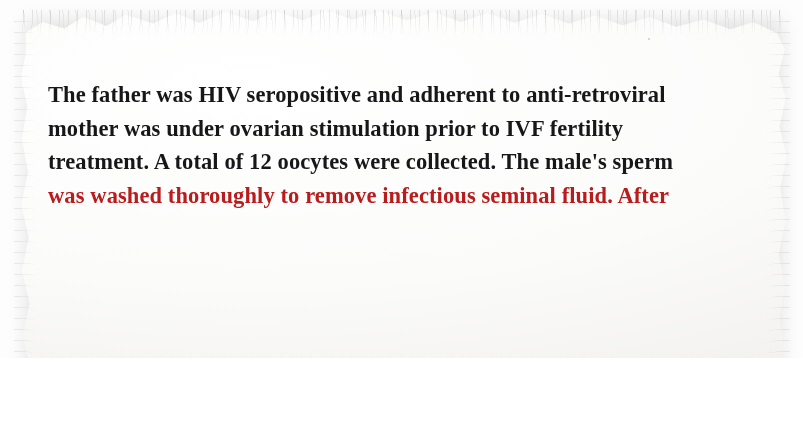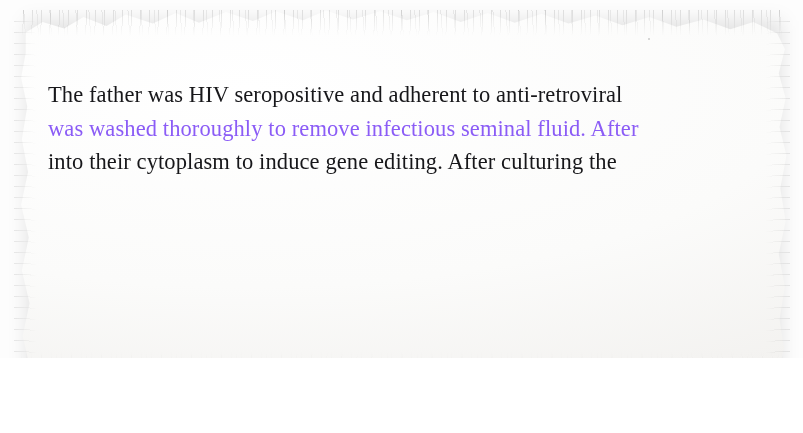--- a/index.html
+++ b/index.html
@@ -13,20 +13,21 @@
     overflow: hidden;
     font-family: "Liberation Serif", serif;
   }
 
   #page {
     position: relative;
     width: 803px;
     height: 358px;
     background: #ffffff;
     overflow: hidden;
+    font-weight: bold;
   }
 
   
   .backdrop {
     position: absolute;
     inset: 0;
     background: #fdfdfd;
   }
 
   
@@ -124,21 +125,21 @@
     line-height: 33.6px;
     color: #17171a;
     letter-spacing: 0.1px;
     text-align: left;
   }
   .text-block p {
     margin: 0;
   }
   
   .faded {
-    color: #8b5cf6;
+    color: #b91c1c;
   }
   .faded-2 {
     color: #8d8d92;
   }
 </style>
 </head>
 <body>
 
 <div id="page">
   <div class="backdrop"></div>
@@ -151,16 +152,17 @@
   <div class="fuzz fuzz-bottom"></div>
   <div class="fuzz fuzz-left"></div>
   <div class="fuzz fuzz-right"></div>
 
   <div class="speck" style="left:443px; top:411px; width:4px; height:4px;"></div>
   <div class="speck" style="left:126px; top:381px; width:2px; height:2px; opacity:.4;"></div>
   <div class="speck" style="left:648px; top:38px; width:2px; height:2px; opacity:.35;"></div>
 
   <div class="text-block">
     <p>The father was HIV seropositive and adherent to anti-retroviral</p>
+    <p>mother was under ovarian stimulation prior to IVF fertility</p>
+    <p>treatment. A total of 12 oocytes were collected. The male's sperm</p>
     <p class="faded">was washed thoroughly to remove infectious seminal fluid. After</p>
-    <p>into their cytoplasm to induce gene editing. After culturing the</p>
   </div>
 </div>
 
 </body></html>

